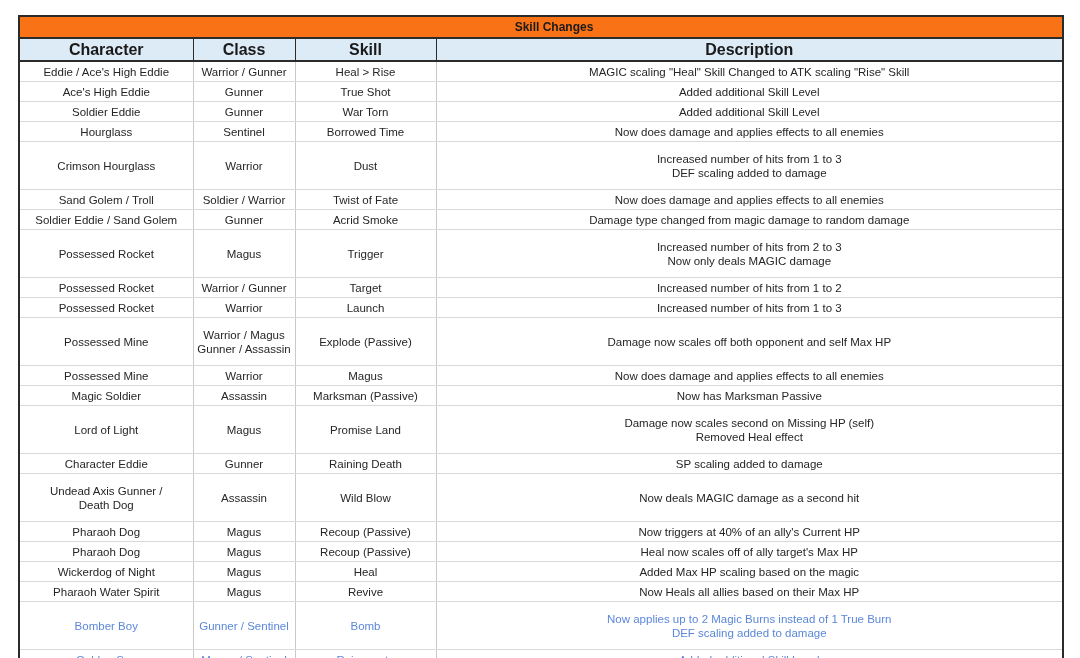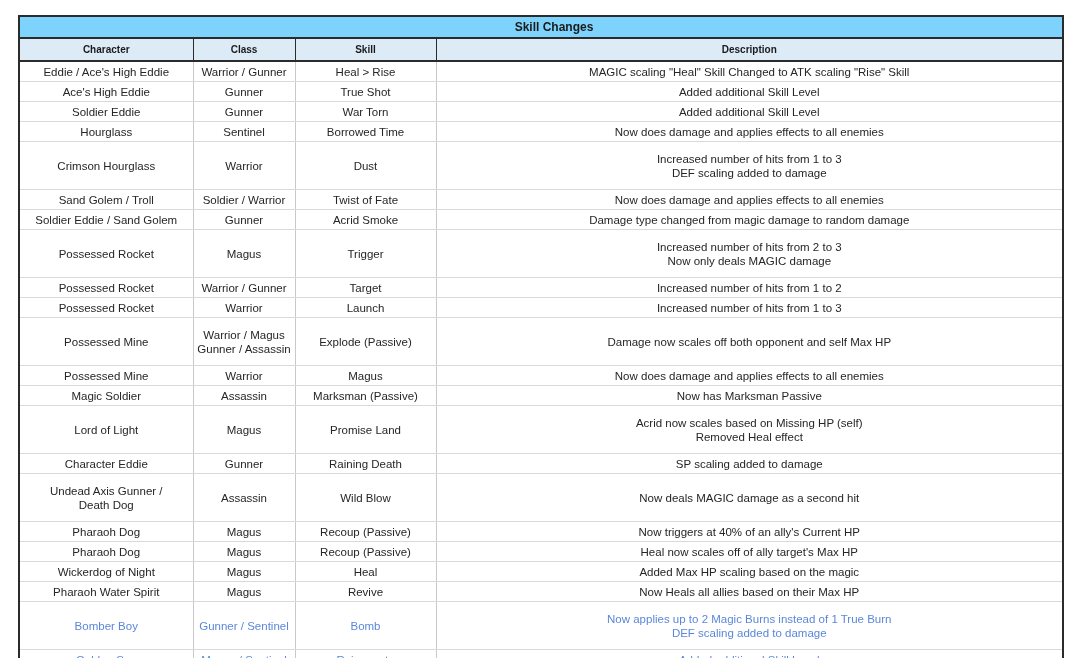--- a/index.html
+++ b/index.html
@@ -33,34 +33,34 @@
     border-bottom: 1px solid #d9d9d9;
     text-align: center;
     vertical-align: middle;
     font-size: 11.5px;
     line-height: 14px;
     color: #262626;
     padding: 1px 2px;
     font-weight: normal;
   }
   tr.title-row td {
-    background: #7dd3fc;
+    background: #f97316;
     font-weight: bold;
     font-size: 12px;
     height: 18px;
     border-bottom: 2px solid #2b2b2b;
     border-left: none;
     border-right: none;
     color: #1a1a1a;
     padding-left: 28px;
   }
   tr.header-row td {
     background: #ddebf7;
     font-weight: bold;
-    font-size: 10px;
+    font-size: 16px;
     height: 19px;
     border-bottom: 2px solid #2b2b2b;
     border-left-color: #2b2b2b;
     border-right-color: #2b2b2b;
     color: #1a1a1a;
   }
   tr.header-row td:first-child { border-left: none; }
   tr.header-row td:last-child  { border-right: none; }
 
   tr.data-row td { height: 17px; }
@@ -401,21 +401,21 @@
               <span>Magus</span>
             </span>
           </td>
           <td>
             <span class="cell-lines">
               <span>Promise Land</span>
             </span>
           </td>
           <td class="desc">
             <span class="cell-lines">
-              <span>Acrid now scales based on Missing HP (self)</span>
+              <span>Damage now scales second on Missing HP (self)</span>
               <span>Removed Heal effect</span>
             </span>
           </td>
         </tr>
         <tr class="data-row">
           <td class="char">
             <span class="cell-lines">
               <span>Character Eddie</span>
             </span>
           </td>

